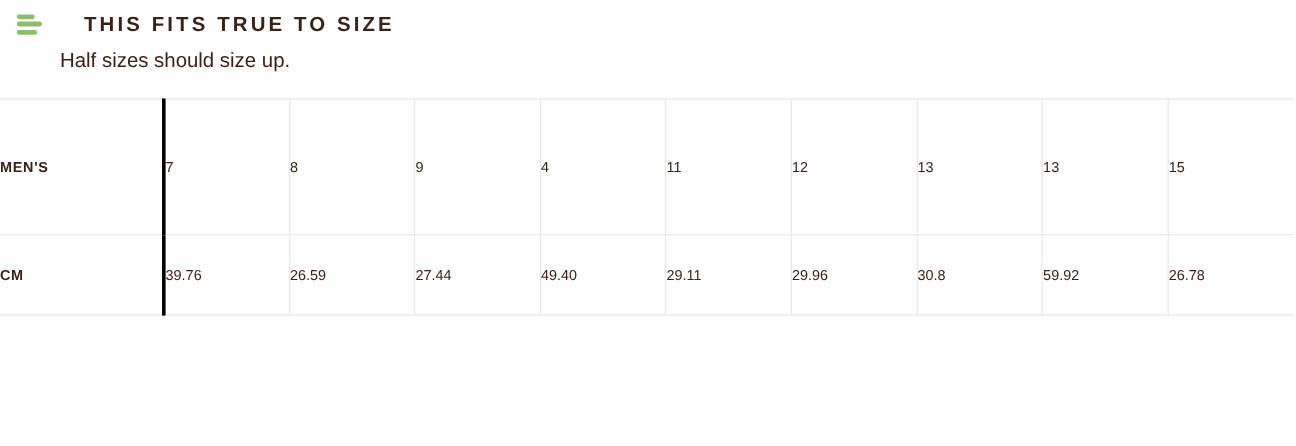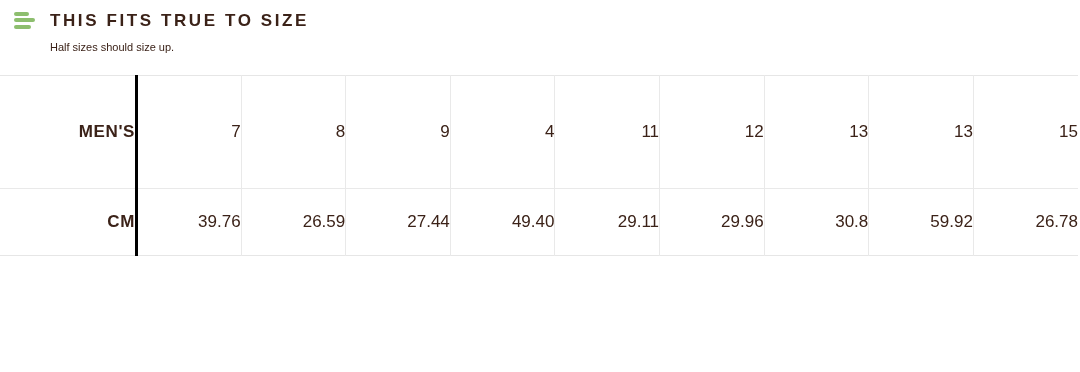--- a/index.html
+++ b/index.html
@@ -16,20 +16,21 @@
   }
 
   
   .fit-header {
     padding: 8px 0 0 14px;
   }
   .fit-title-row {
     display: flex;
     align-items: center;
     height: 24px;
+    gap: 20px;
   }
   .fit-icon {
     width: 24px;
     height: 17px;
     display: flex;
     flex-direction: column;
     justify-content: space-between;
     flex: 0 0 auto;
     margin-right: 12px;
   }
@@ -45,44 +46,44 @@
 
   .fit-title {
     font-size: 17px;
     font-weight: bold;
     letter-spacing: 2.6px;
     color: #3b2218;
     white-space: nowrap;
     line-height: 1;
   }
   .fit-subtitle {
-    font-size: 11px;
+    font-size: 17px;
     font-weight: normal;
     color: #3b2218;
     margin: 9px 0 0 36px;
     line-height: 1.2;
   }
 
   
   .size-table-wrap {
     margin-top: 21px;
   }
   table.size-table {
     width: 1078px;
     border-collapse: collapse;
     table-layout: fixed;
     border-top: 1px solid #e6e6e6;
     border-bottom: 1px solid #e6e6e6;
   }
   table.size-table td {
     border-right: 1px solid #e9e9e9;
     border-bottom: 1px solid #e9e9e9;
-    text-align: right;
+    text-align: left;
     vertical-align: middle;
-    font-size: 17px;
+    font-size: 12px;
     color: #3b2218;
     padding: 0;
   }
   table.size-table tr:last-child td {
     border-bottom: none;
   }
   table.size-table td:last-child {
     border-right: none;
   }
 

